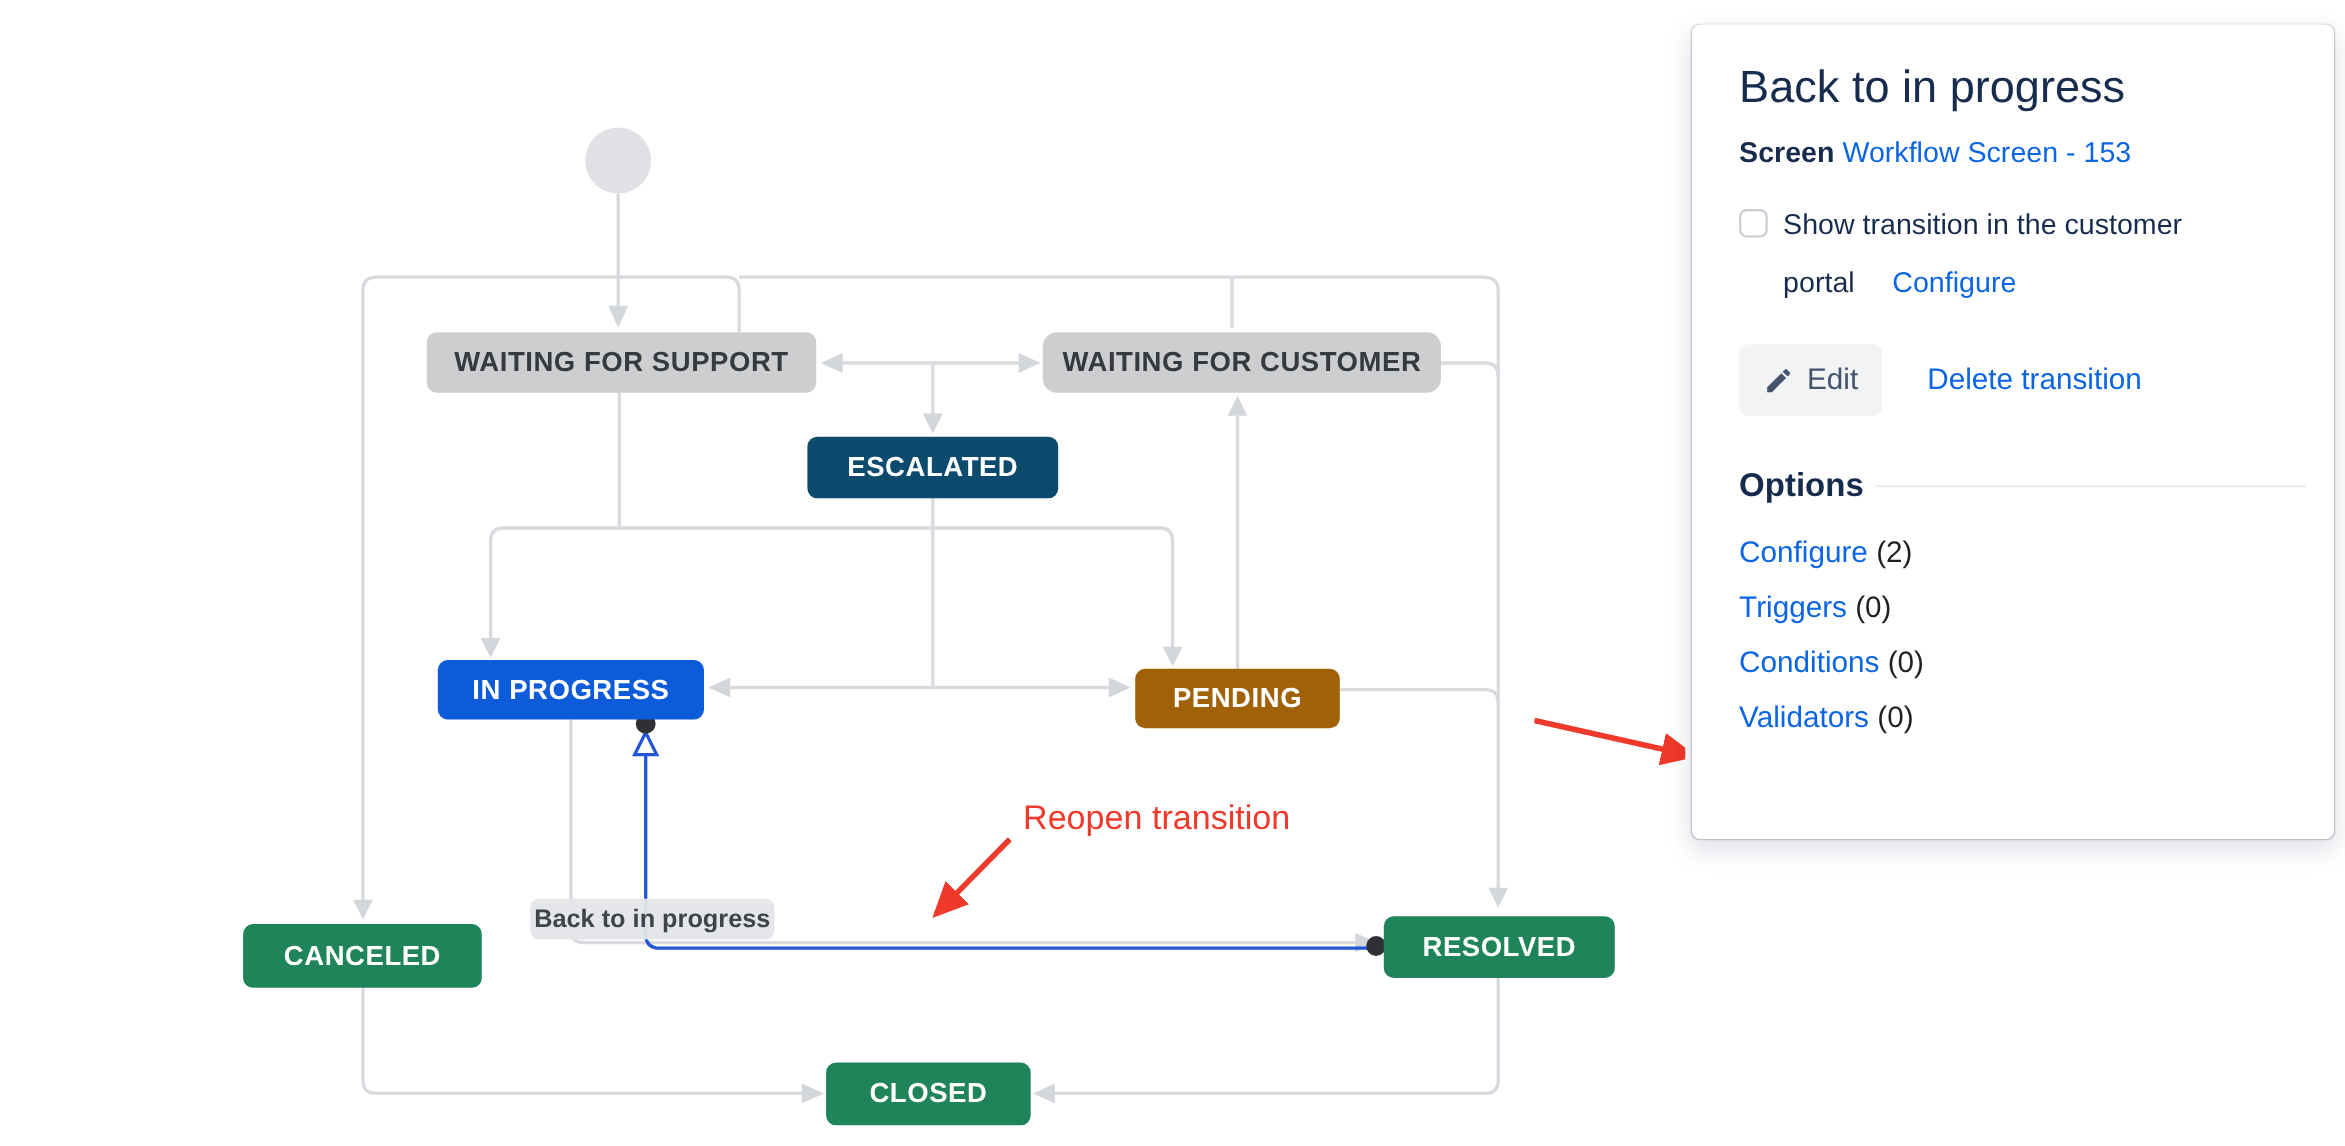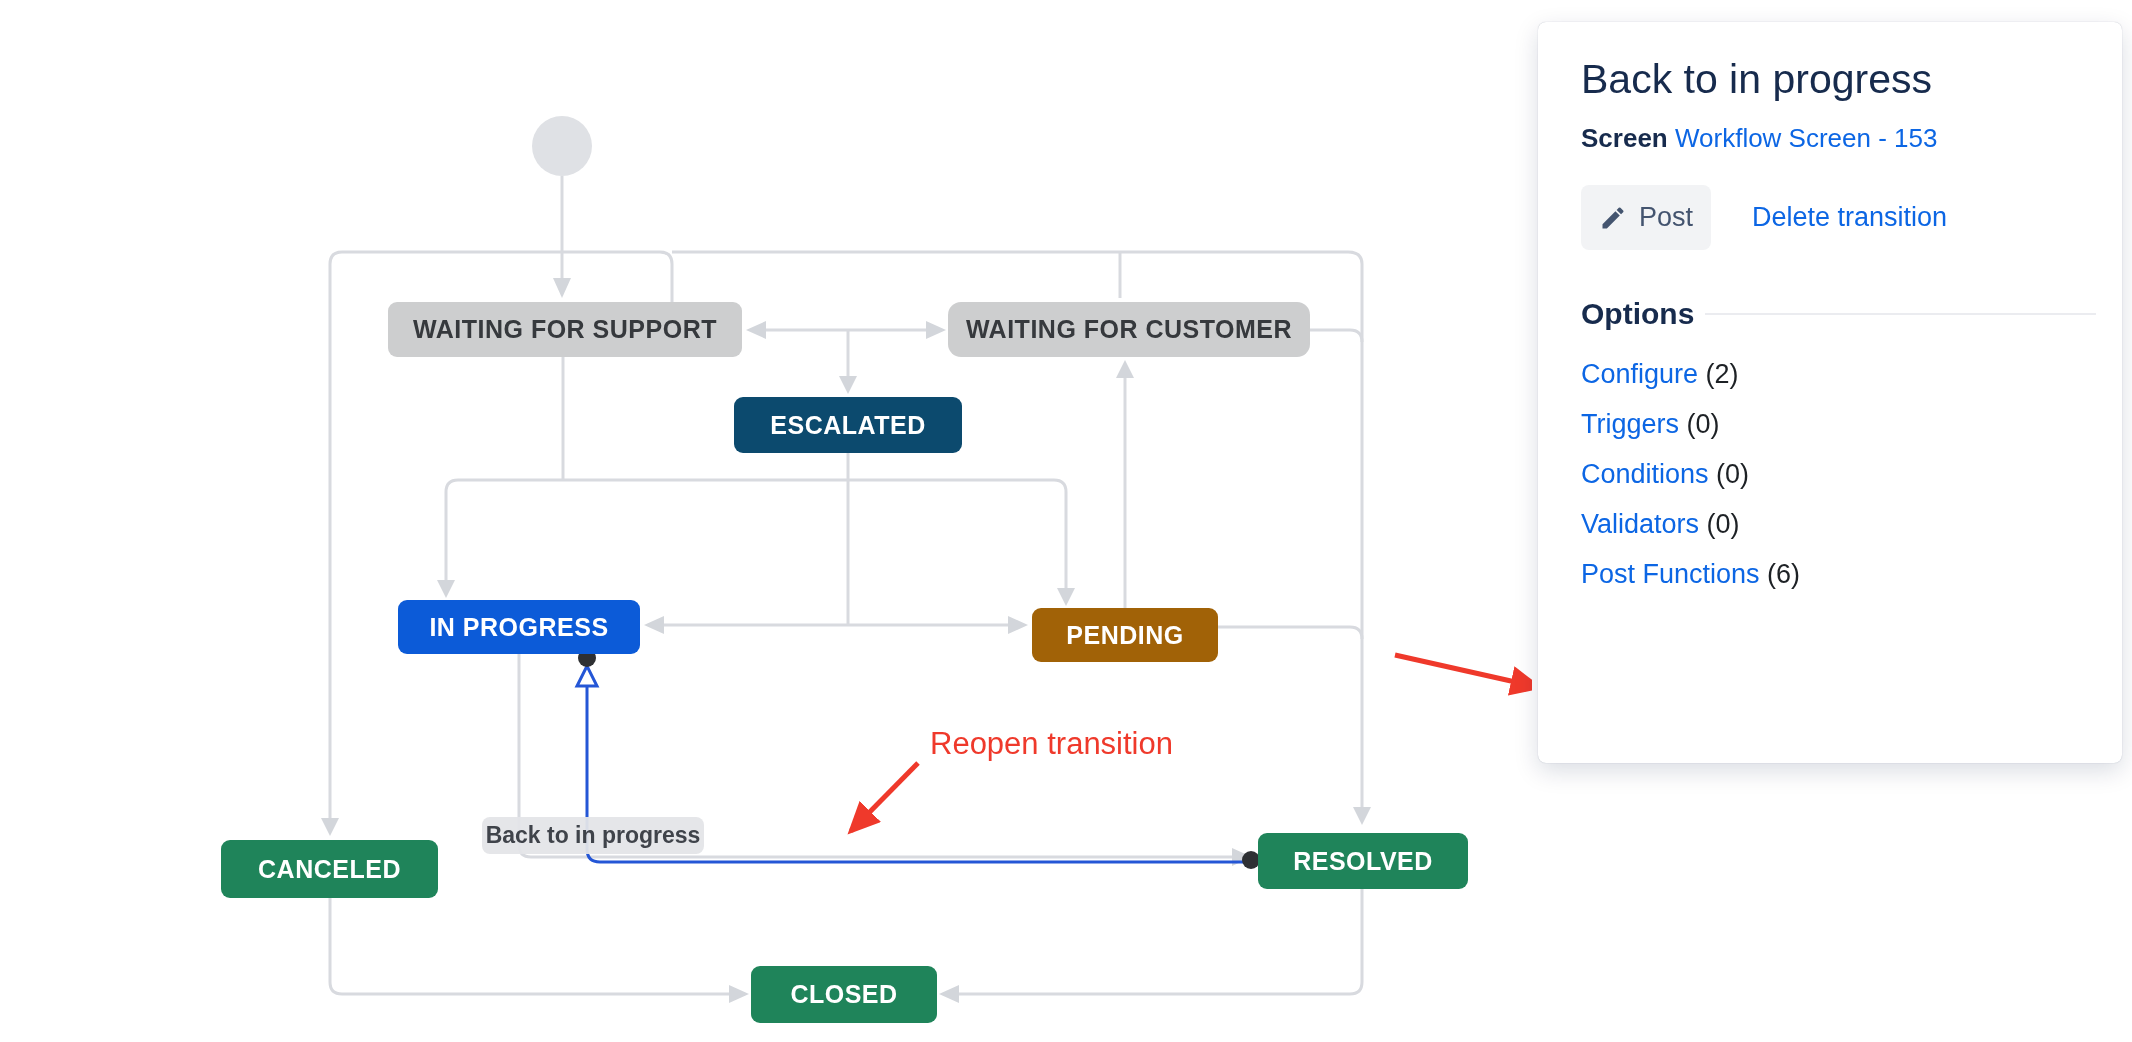--- a/index.html
+++ b/index.html
@@ -142,29 +142,37 @@
 
 <aside id="panel">
   <h1>Back to in progress</h1>
 
   <div class="screen-row">
     <b>Screen</b>
     <span> </span>
     <a class="link">Workflow Screen - 153</a>
   </div>
 
+  <div class="portal-row">
+    <span class="checkbox"></span>
+    <div class="portal-text">
+      <span>Show transition in the customer</span><br>
+      <span>portal</span>
+      <a class="link configure">Configure</a>
+    </div>
+  </div>
 
   <div class="actions-row">
     <button class="edit-btn">
       <span style="display:flex;">
         <svg width="28" height="28" viewBox="0 0 24 24" fill="#44546F">
           <path d="M3 17.25V21h3.75L17.81 9.94l-3.75-3.75L3 17.25zM20.71 7.04a1 1 0 0 0 0-1.41l-2.34-2.34a1 1 0 0 0-1.41 0l-1.83 1.83 3.75 3.75 1.83-1.83z"></path>
         </svg>
       </span>
-      <span>Post</span>
+      <span>Edit</span>
     </button>
     <a class="link delete-link">Delete transition</a>
   </div>
 
   <div class="options-head">
     <h2>Options</h2>
     <div class="options-divider"></div>
   </div>
 
   <ul class="options-list">
@@ -177,18 +185,14 @@
       <span> </span><span class="count">(0)</span>
     </li>
     <li>
       <a class="link">Conditions</a>
       <span> </span><span class="count">(0)</span>
     </li>
     <li>
       <a class="link">Validators</a>
       <span> </span><span class="count">(0)</span>
     </li>
-    <li>
-      <a class="link">Post Functions</a>
-      <span> </span><span class="count">(6)</span>
-    </li>
   </ul>
 </aside>
 
 </body></html>

